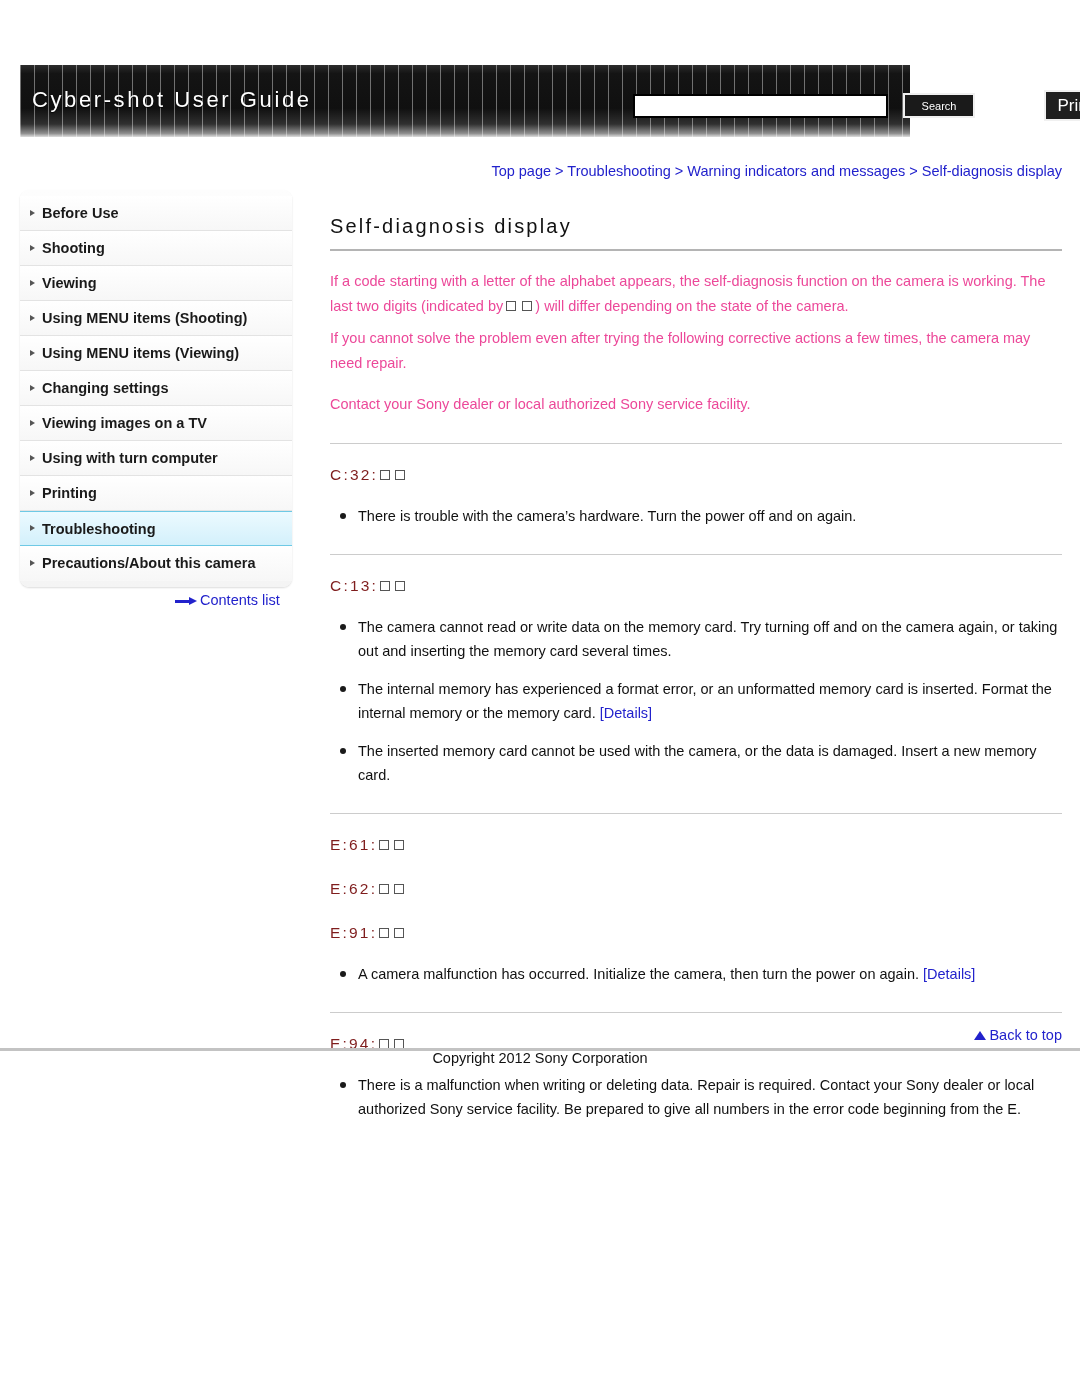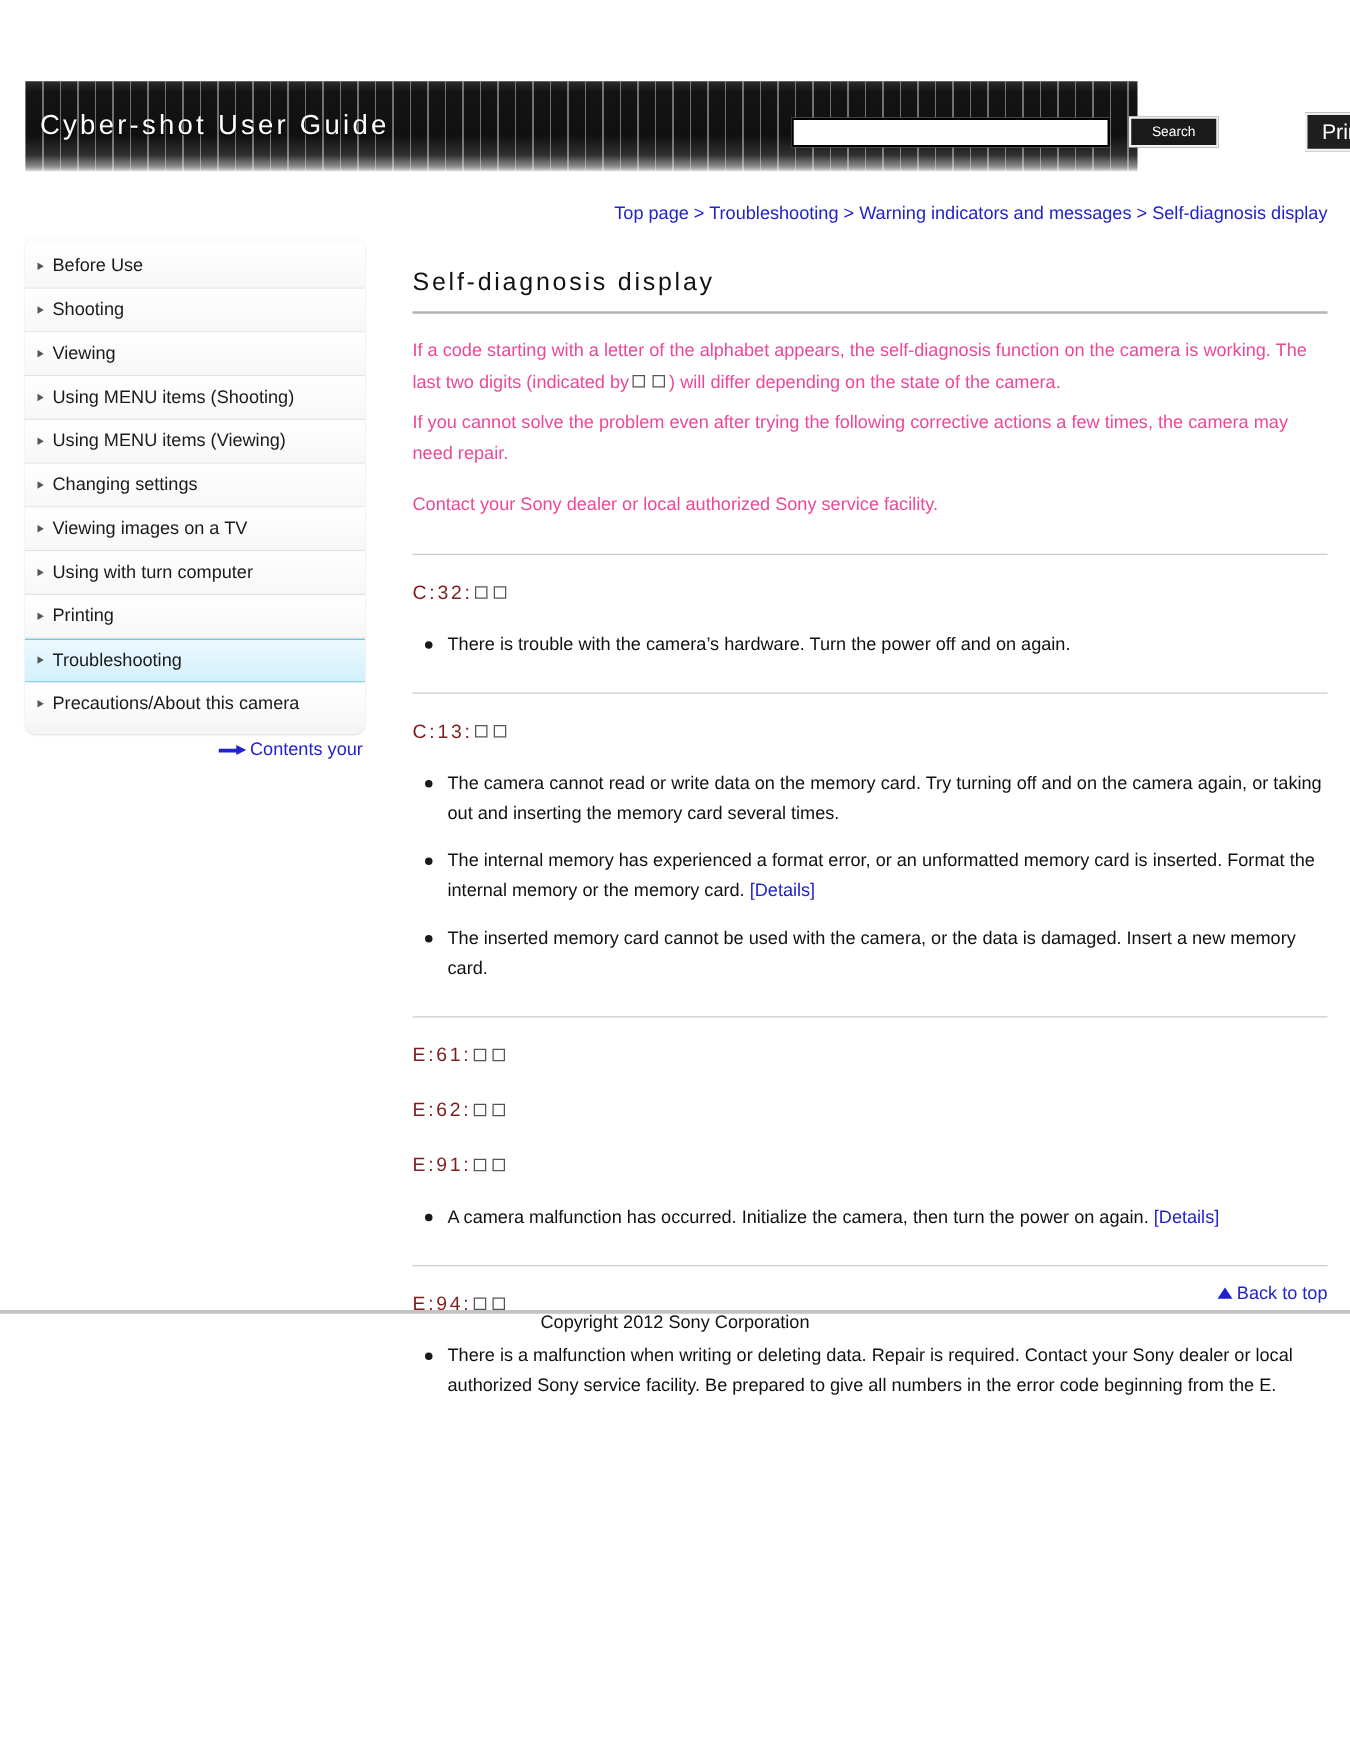--- a/index.html
+++ b/index.html
@@ -126,20 +126,21 @@
     height: 35px;
     line-height: 35px;
     padding-left: 22px;
     font-size: 14.5px;
     color: #1a1a1a;
     border-bottom: 1px solid #e3e3e3;
     box-sizing: border-box;
     cursor: pointer;
     background: linear-gradient(to bottom,#ffffff 0%, #f7f7f7 100%);
     white-space: nowrap;
+    font-weight: bold;
   }
   .nav-item:last-child { border-bottom: none; }
   .nav-item.active {
     background: linear-gradient(to bottom,#ecfaff 0%, #d3f0fb 100%);
     border-top: 1px solid #6ec9e5;
     border-bottom: 1px solid #6ec9e5;
   }
   .nav-arrow {
     position: absolute;
     left: 10px;
@@ -341,21 +342,21 @@
     <div class="nav-item"><span class="nav-arrow"></span><span>Using MENU items (Viewing)</span></div>
     <div class="nav-item"><span class="nav-arrow"></span><span>Changing settings</span></div>
     <div class="nav-item"><span class="nav-arrow"></span><span>Viewing images on a TV</span></div>
     <div class="nav-item"><span class="nav-arrow"></span><span>Using with turn computer</span></div>
     <div class="nav-item"><span class="nav-arrow"></span><span>Printing</span></div>
     <div class="nav-item active"><span class="nav-arrow"></span><span>Troubleshooting</span></div>
     <div class="nav-item"><span class="nav-arrow"></span><span>Precautions/About this camera</span></div>
   </nav>
 
 <div class="contents-link">
-  <span class="contents-arrow"></span><span>Contents your</span>
+  <span class="contents-arrow"></span><span>Contents list</span>
 </div>
 
 <main class="main">
   <h1 class="page-title">Self-diagnosis display</h1>
   <div class="rule"></div>
 
   <div class="intro">
     <p class="para"><span>If a code starting with a letter of the alphabet appears, the self-diagnosis function on the camera is working. The last two digits (indicated by</span><span class="box"></span><span class="box"></span><span>) will differ depending on the state of the camera.</span></p>
     <p class="para tight">If you cannot solve the problem even after trying the following corrective actions a few times, the camera may need repair.</p>
     <p class="para tight">Contact your Sony dealer or local authorized Sony service facility.</p>

